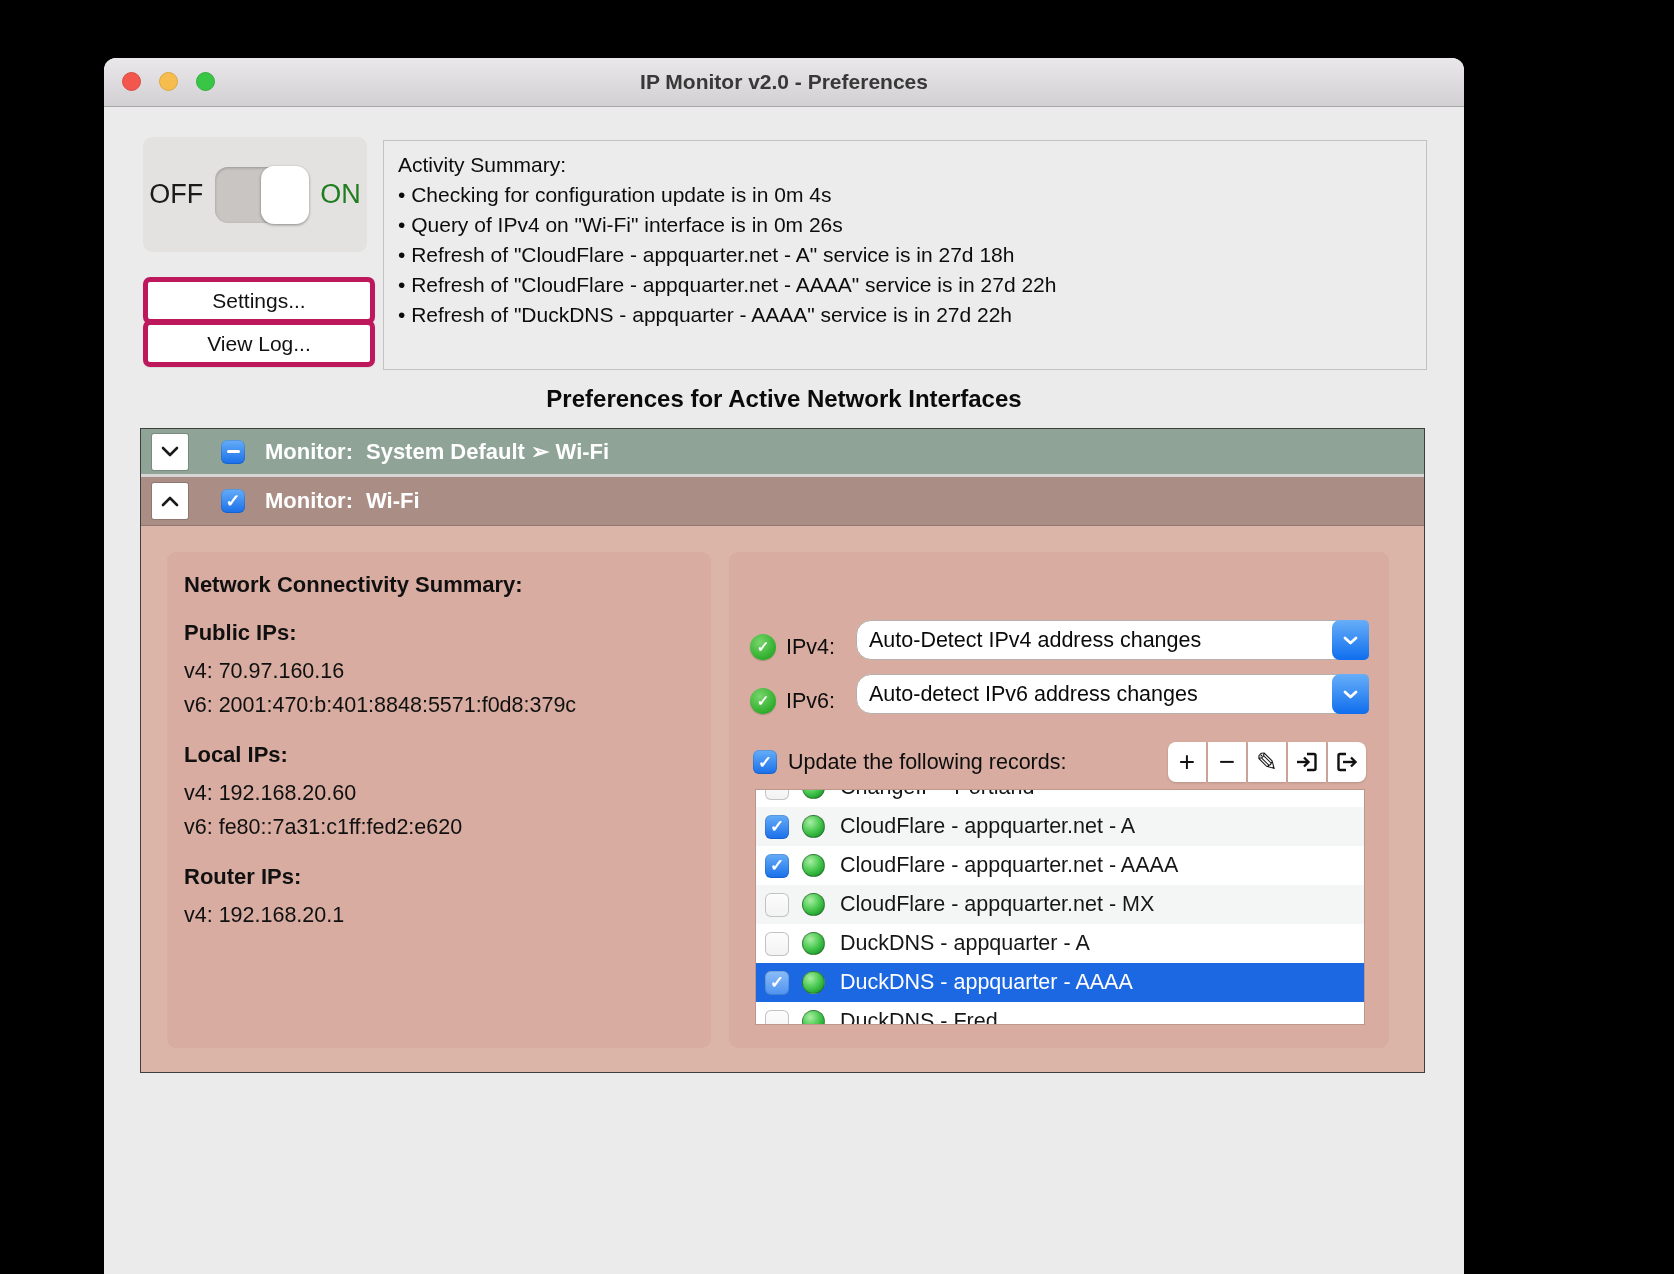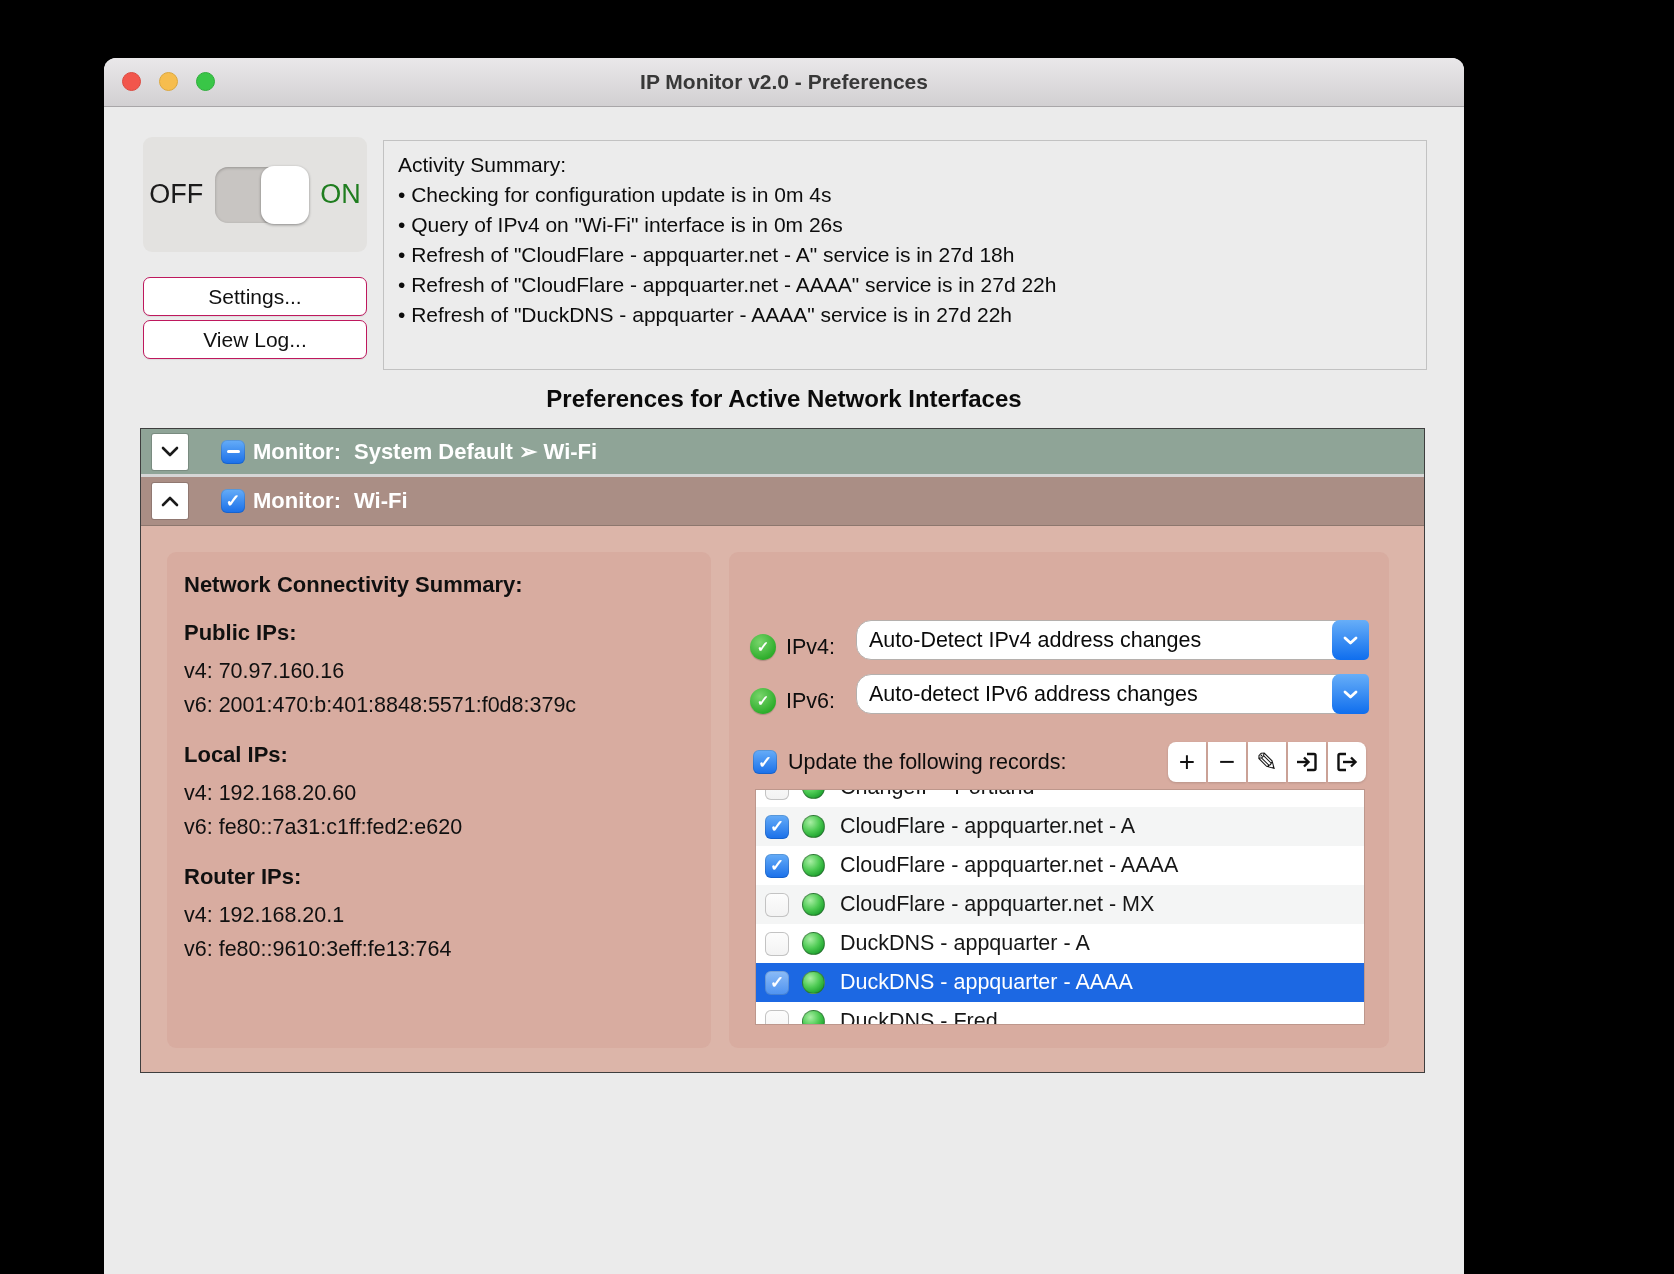--- a/index.html
+++ b/index.html
@@ -22,21 +22,21 @@
   
   .toggle-panel{position:absolute;left:39px;top:79px;width:224px;height:115px;background:#e3e2e0;
                 border-radius:9px;display:flex;align-items:center;justify-content:center;}
   .off-label{font-size:27px;color:#1b1b1b;margin-right:12px;}
   .on-label{font-size:27px;color:#1f7d1f;margin-left:12px;}
   .switch{position:relative;width:93px;height:56px;background:#c8c5c2;border-radius:13px;
           box-shadow:inset 0 1px 3px rgba(0,0,0,.25);}
   .knob{position:absolute;right:-1px;top:-1px;width:48px;height:58px;background:#fff;border-radius:13px;
         box-shadow:0 1px 3px rgba(0,0,0,.4);}
 
-  .mac-btn{position:absolute;left:39px;width:222px;height:37px;background:#fff;border:1px solid #be185d;
+  .mac-btn{position:absolute;left:39px;width:222px;height:37px;background:#fff;border:5px solid #be185d;
            border-radius:7px;display:flex;align-items:center;justify-content:center;font-size:21px;color:#111;
            box-shadow:0 1px 1px rgba(0,0,0,.07);cursor:default;}
   .btn-settings{top:219px;}
   .btn-viewlog{top:262px;}
 
   
   .activity{position:absolute;left:279px;top:82px;width:1044px;height:230px;background:#ececec;
             border:1px solid #c2c2c2;box-sizing:border-box;padding:8px 14px;font-size:21px;color:#0c0c0c;}
   .activity .a-title{line-height:31px;}
   .activity .a-line{line-height:30px;}
@@ -52,21 +52,21 @@
   .hdr{display:flex;align-items:center;position:relative;}
   .hdr1{height:45px;background:#8fa497;border-bottom:3px solid #d6d6d6;}
   .hdr2{height:48px;background:#aa8e85;border-bottom:1px solid #8d776e;}
   .disclose{margin-left:11px;width:36px;height:36px;background:#fff;border-radius:2px;
             display:flex;align-items:center;justify-content:center;box-shadow:0 0 0 1px rgba(0,0,0,.15);}
   .hdr-check{margin-left:33px;width:24px;height:24px;border-radius:6px;
              background:linear-gradient(#66adf8,#196fe9);display:flex;align-items:center;justify-content:center;
              box-shadow:inset 0 0 0 1px rgba(0,0,0,.12);}
   .hdr-check.mixed::after{content:"";width:13px;height:3px;background:#fff;border-radius:2px;}
   .hdr-check.checked::after{content:"✓";color:#fff;font-size:18px;font-weight:bold;}
-  .hdr-label{margin-left:8px;font-size:22px;font-weight:bold;color:#fff;}
+  .hdr-label{margin-left:20px;font-size:22px;font-weight:bold;color:#fff;}
   .hdr-value{margin-left:13px;font-size:22px;font-weight:bold;color:#fff;}
 
   .iface-content{position:relative;height:548px;}
   .sub-panel{position:absolute;top:26px;background:#d8aca0;border-radius:9px;}
   .panel-left{left:26px;width:544px;height:496px;padding:0;box-sizing:border-box;}
   .panel-right{left:588px;width:660px;height:496px;}
 
   
   .net-sum{padding:20px 0 0 17px;color:#101010;}
   .net-title{font-size:22px;font-weight:bold;margin-bottom:22px;}
@@ -187,21 +187,20 @@
           <div class="net-sum">
             <div class="net-title">Network Connectivity Summary:</div>
             <div class="net-sec-title">Public IPs:</div>
             <div class="net-line">v4: 70.97.160.16</div>
             <div class="net-line">v6: 2001:470:b:401:8848:5571:f0d8:379c</div>
             <div class="net-sec-title">Local IPs:</div>
             <div class="net-line">v4: 192.168.20.60</div>
             <div class="net-line">v6: fe80::7a31:c1ff:fed2:e620</div>
             <div class="net-sec-title">Router IPs:</div>
             <div class="net-line">v4: 192.168.20.1</div>
-            <div class="net-line">v6: fe80::9610:3eff:fe13:764</div>
           </div>
         </div>
 
         <div class="sub-panel panel-right">
 
           <div class="ip-row v4">
             <span class="ok-badge"></span>
             <span class="ip-label">IPv4:</span>
             <span class="dropdown">
               <span>Auto-Detect IPv4 address changes</span>

